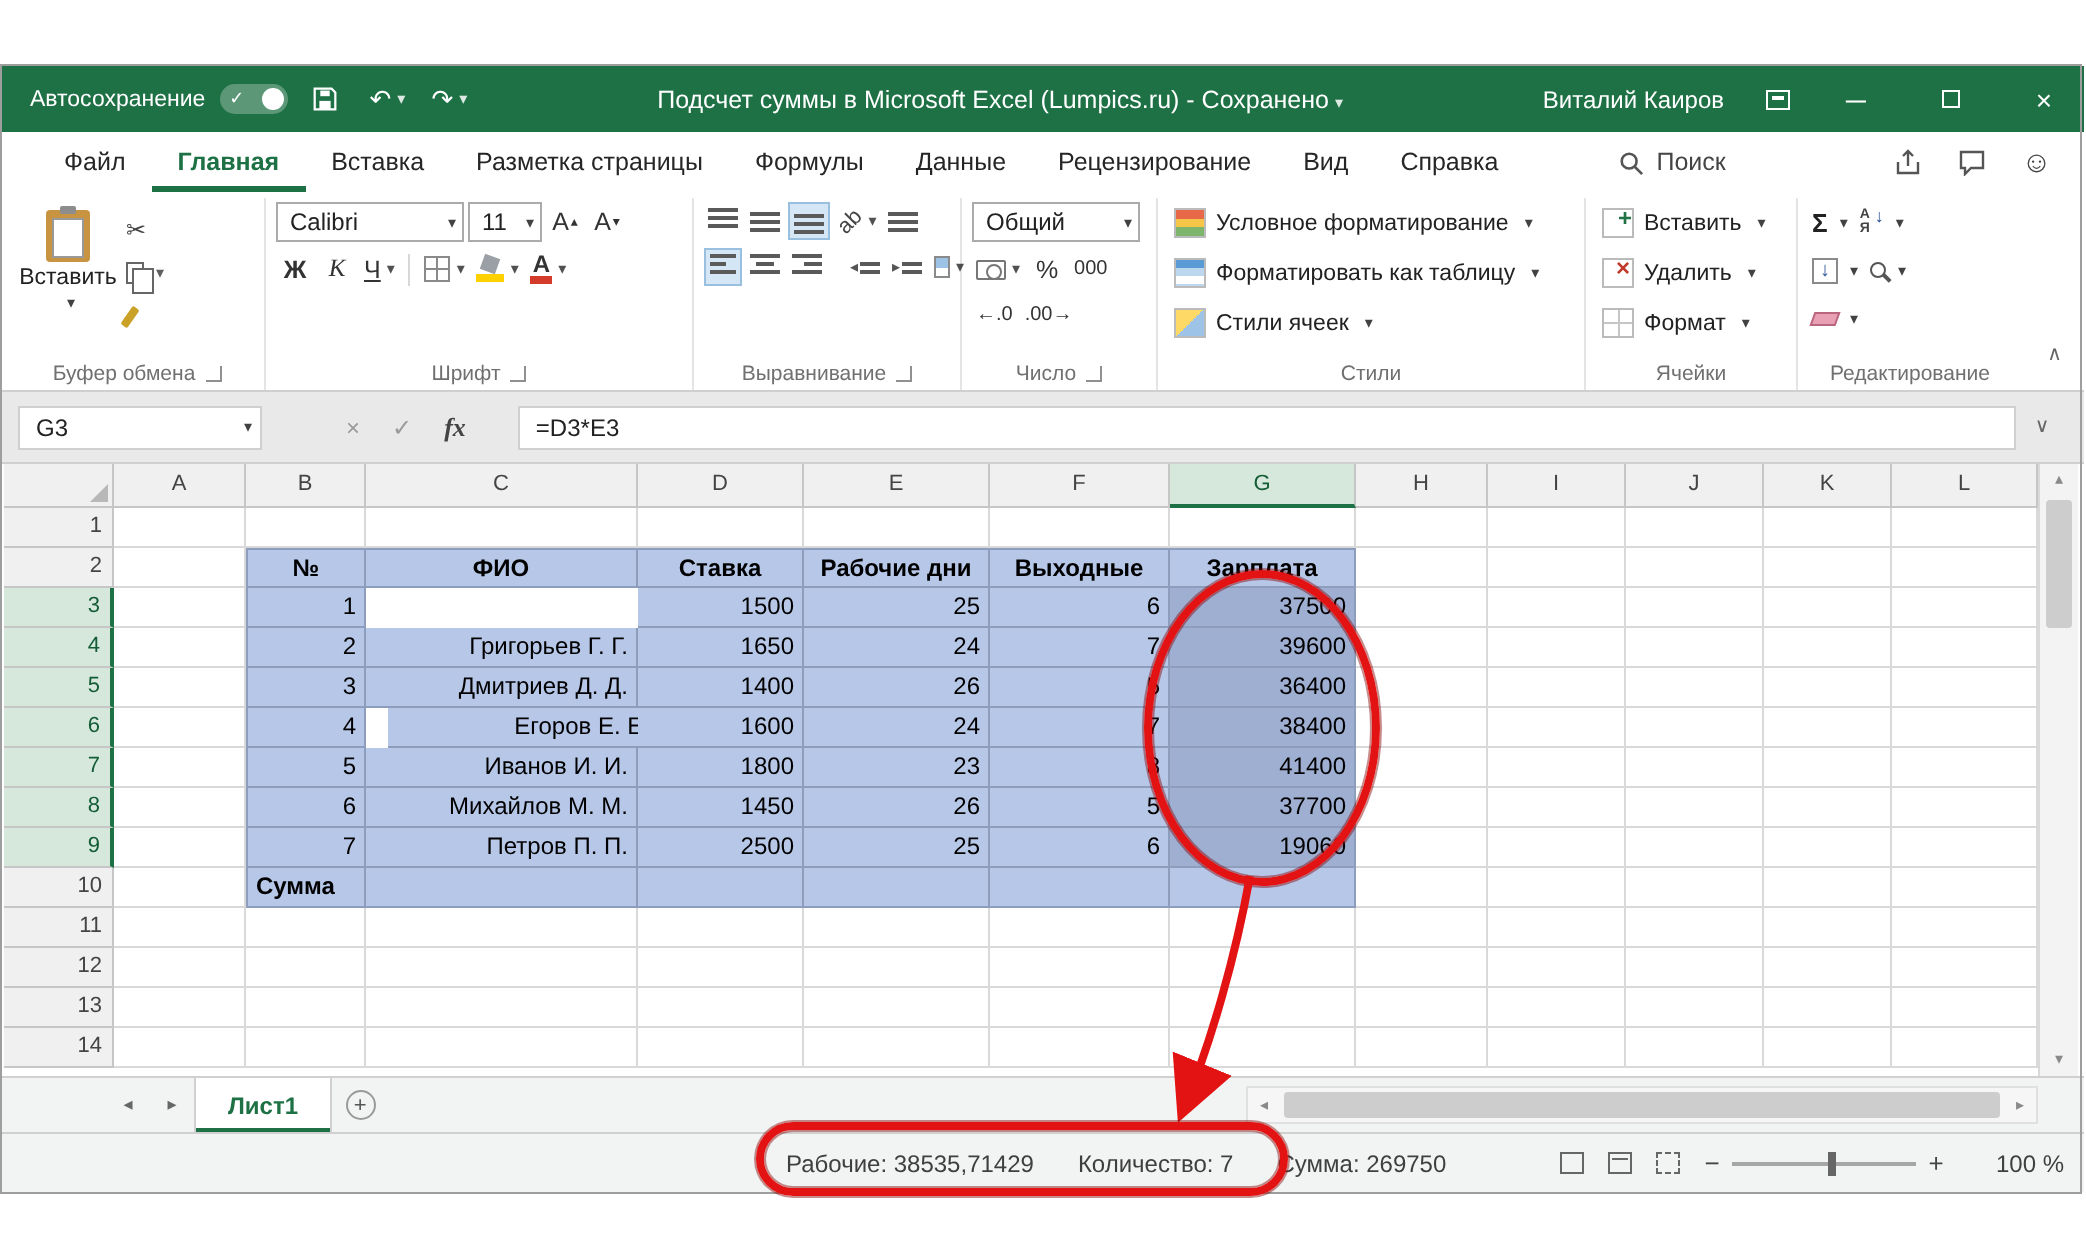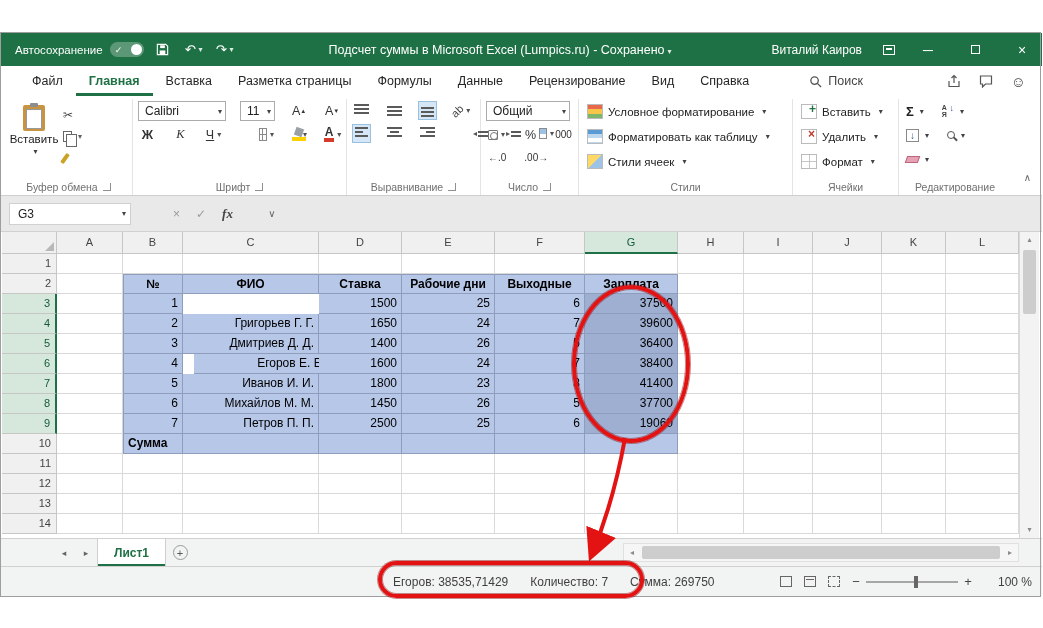--- a/index.html
+++ b/index.html
@@ -32,21 +32,21 @@
   .tr-right{margin-left:auto;display:flex;align-items:center;gap:18px;padding-right:16px;color:#444}
   .smiley{font-size:15px}
 
   
   .ribbon{top:96px;height:100px;background:#fff;border-bottom:1px solid #cfcfcf;display:flex;align-items:stretch;padding:3px 0 0 4px}
   .rgroup{position:relative;border-right:1px solid #e4e4e4;padding:2px 5px 16px 5px;flex:none}
   .rg-label{position:absolute;left:0;right:0;bottom:2px;text-align:center;font-size:10.5px;color:#707070;display:flex;align-items:center;justify-content:center;gap:5px}
   .launcher{width:8px;height:8px;border-right:1px solid #909090;border-bottom:1px solid #909090;display:inline-block}
   .rg-body{display:flex;gap:5px}
   .rg-body.col{flex-direction:column;gap:4px}
-  .row{display:flex;align-items:center;gap:14px}
+  .row{display:flex;align-items:center;gap:2px}
   .paste-btn{width:48px;display:flex;flex-direction:column;align-items:center;gap:2px;padding-top:4px;font-size:11.5px}
   .clip-ico{width:22px;height:26px;background:#c89441;border-radius:2px;position:relative;display:inline-block}
   .clip-ico::before{content:"";position:absolute;left:3px;top:4px;right:3px;bottom:2px;background:#fff;border:1px solid #999}
   .clip-ico::after{content:"";position:absolute;left:7px;top:-2px;width:8px;height:4px;background:#8d8d8d;border-radius:1px}
   .mini-col{display:flex;flex-direction:column;gap:5px;padding-top:5px}
   .mini{display:flex;align-items:center;gap:3px;font-size:12px;color:#444;height:17px}
   .copy-ico{width:9px;height:11px;border:1px solid #666;background:#fff;position:relative;display:inline-block}
   .copy-ico::after{content:"";position:absolute;left:2px;top:2px;width:9px;height:11px;border:1px solid #666;background:#fff}
   .brush-ico{width:4px;height:11px;background:#c9a227;transform:rotate(35deg);border-radius:1px;display:inline-block}
   .combo{height:20px;border:1px solid #ababab;background:#fff;display:inline-flex;align-items:center;justify-content:space-between;padding:0 3px 0 6px;font-size:12px;color:#222}
@@ -499,20 +499,23 @@
   <div class="band fbar">
     <div class="namebox">
       <span>G3</span>
       <span class="dd">▾</span>
     </div>
     <div class="fx-cluster">
       <span class="fxb">×</span>
       <span class="fxb">✓</span>
       <span class="fxb fx">fx</span>
     </div>
+    <div class="finput">
+        <span>=D3*E3</span>
+      </div>
     <span class="fexpand">∨</span>
   </div>
 
   <div id="grid">
       <div class="ghdr corner" style="left: 0px; top: 0px; width: 55px; height: 22px;"></div>
       <div class="ghdr colhdr" style="left: 55px; top: 0px; width: 66px; height: 22px;">A</div>
       <div class="ghdr colhdr" style="left: 121px; top: 0px; width: 60px; height: 22px;">B</div>
       <div class="ghdr colhdr" style="left: 181px; top: 0px; width: 136px; height: 22px;">C</div>
       <div class="ghdr colhdr" style="left: 317px; top: 0px; width: 83px; height: 22px;">D</div>
       <div class="ghdr colhdr" style="left: 400px; top: 0px; width: 93px; height: 22px;">E</div>
@@ -720,21 +723,21 @@
         <span class="plus">+</span>
       </span>
     <div class="hscroll">
       <span class="sarrow">◂</span>
       <span class="hthumb"></span>
       <span class="sarrow">▸</span>
     </div>
   </div>
 
   <div class="band statusbar">
-    <span class="sb-item first">Егоров: 38535,71429</span>
+    <span class="sb-item first">Рабочие: 38535,71429</span>
     <span class="sb-item">Количество: 7</span>
     <span class="sb-item">Сумма: 269750</span>
     <span class="sb-spacer"></span>
     <span class="viewbtn">
         <span class="vb-ico"></span>
       </span>
     <span class="viewbtn">
         <span class="vb-ico layout"></span>
       </span>
     <span class="viewbtn">

